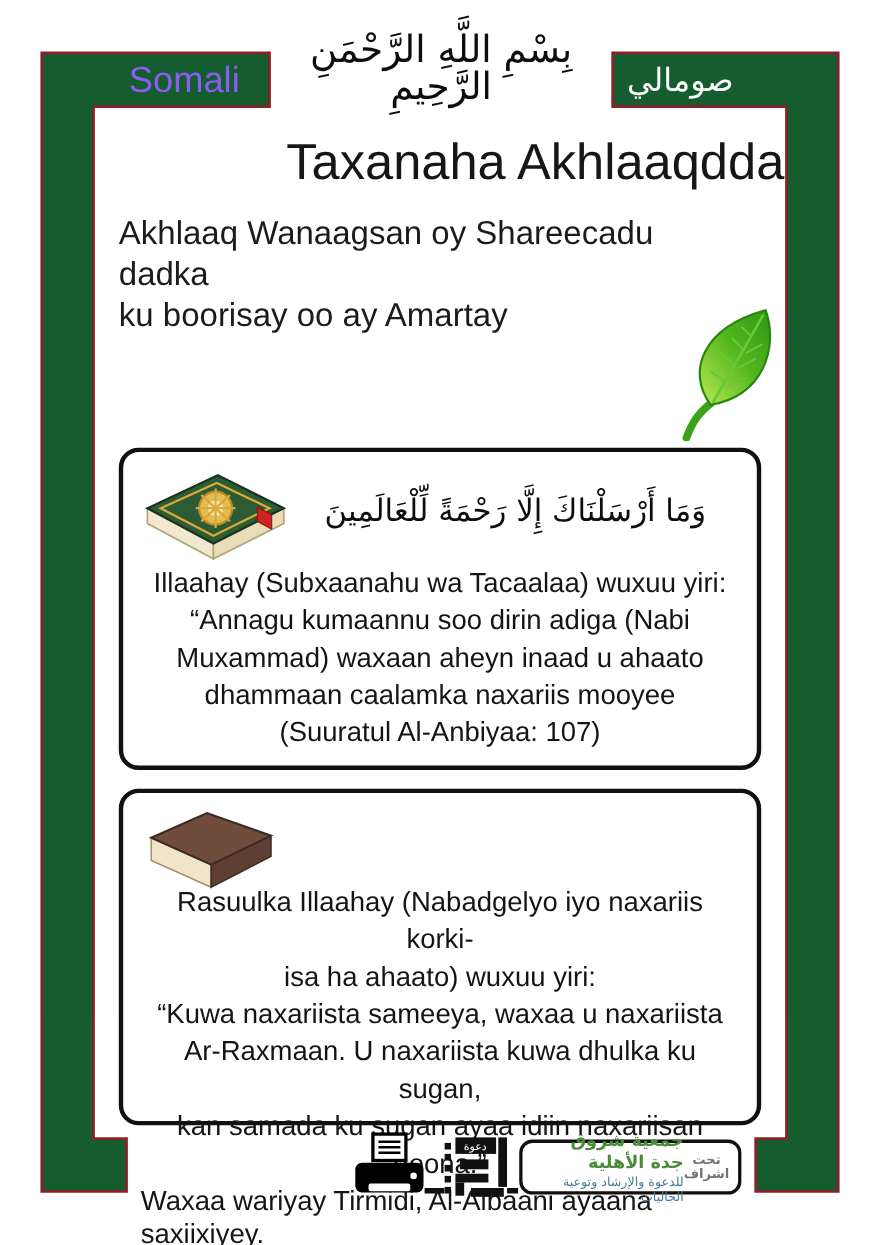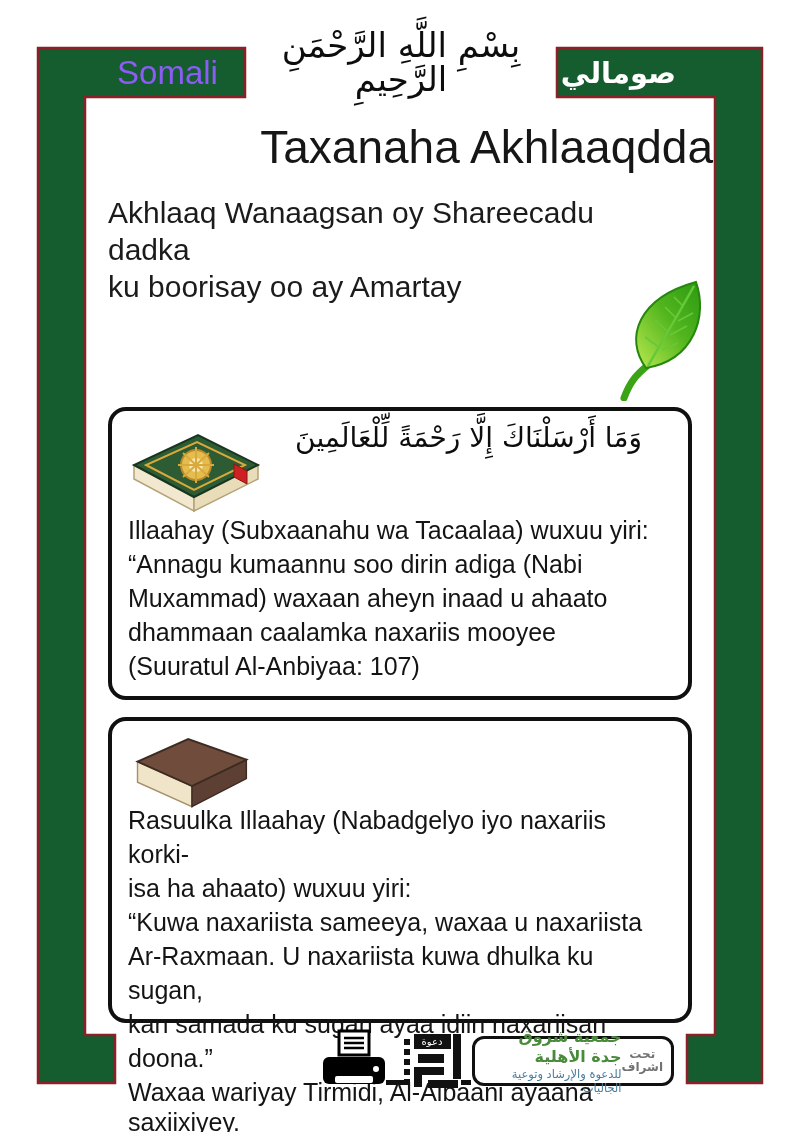--- a/index.html
+++ b/index.html
@@ -13,21 +13,21 @@
 
   
   .lang-latin {
     left:38px; top:48px; width:207px; height:49px;
     display:flex; align-items:center; justify-content:center;
     padding-left:52px; color:#8b5cf6; font-size:33px;
   }
   .lang-arabic {
     left:557px; top:48px; width:169px; height:49px;
     display:flex; align-items:center; justify-content:center;
-    padding-right:46px; color:#fff; font-size:29px; font-weight:bold;
+    padding-right:46px; color:#fff; font-size:29px; font-weight:normal;
   }
   .bismillah {
     left:243px; top:20px; width:316px; height:84px;
     display:flex; align-items:center; justify-content:center;
     font-size:34px; color:#0d0d0d; text-align:center; line-height:1;
   }
 
   .main-title {
     left:87px; top:120px; width:626px; text-align:right;
     font-size:46px; color:#161616;
@@ -45,27 +45,27 @@
 
   .leaf { left:610px; top:276px; }
 
   .content-box {
     left:108px; width:584px; border:4px solid #101010; border-radius:18px;
     background:#fff;
   }
   .box-quran { top:407px; height:293px; }
   .box-hadith { top:717px; height:306px; }
 
-  .quran-head { display:flex; padding:10px 14px 0 14px; height:96px; }
+  .quran-head { display:flex; align-items:center; padding:10px 14px 0 14px; height:96px; }
   .verse {
     flex:1; text-align:center; font-size:28px; color:#0d0d0d; padding-right:8px;
   }
   .box-para {
     margin:6px 16px 0 16px; font-size:25px; line-height:34px;
-    color:#141414; white-space:pre-line;
+    color:#141414; white-space:pre-line;text-align:center;
   }
   .hadith-icon-row { padding:12px 0 0 18px; height:76px; }
   .attribution {
     margin:2px 16px 0 16px; font-size:25px; line-height:30px; color:#141414;
   }
 
   
   .albetaqa-box {
     left:127px; top:1036px; width:206px; height:50px;
     border:3.5px solid #101010; border-radius:12px; background:#fff;

